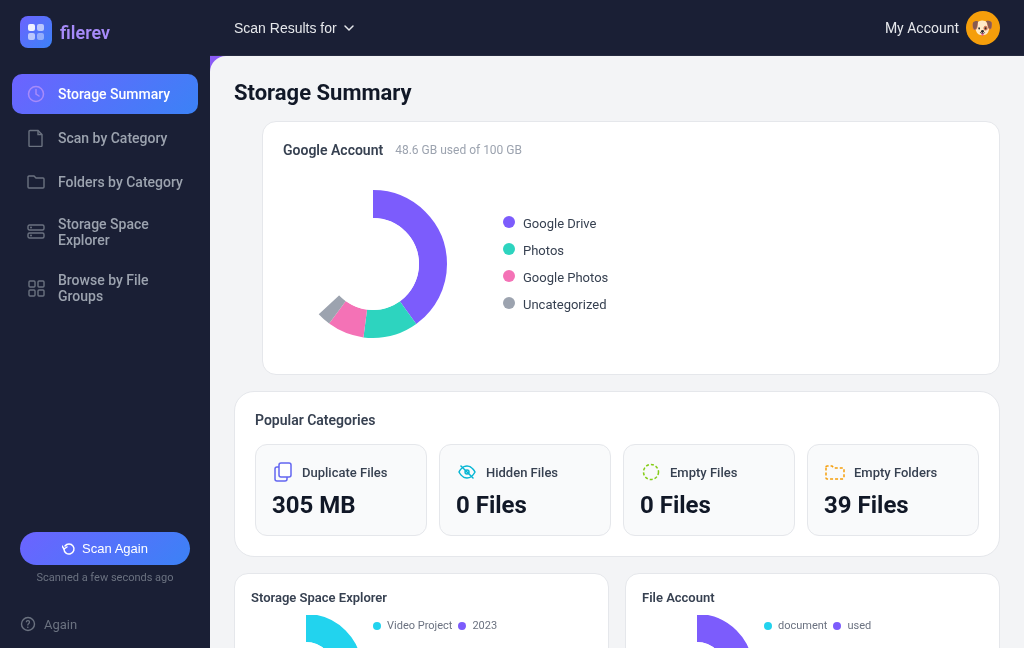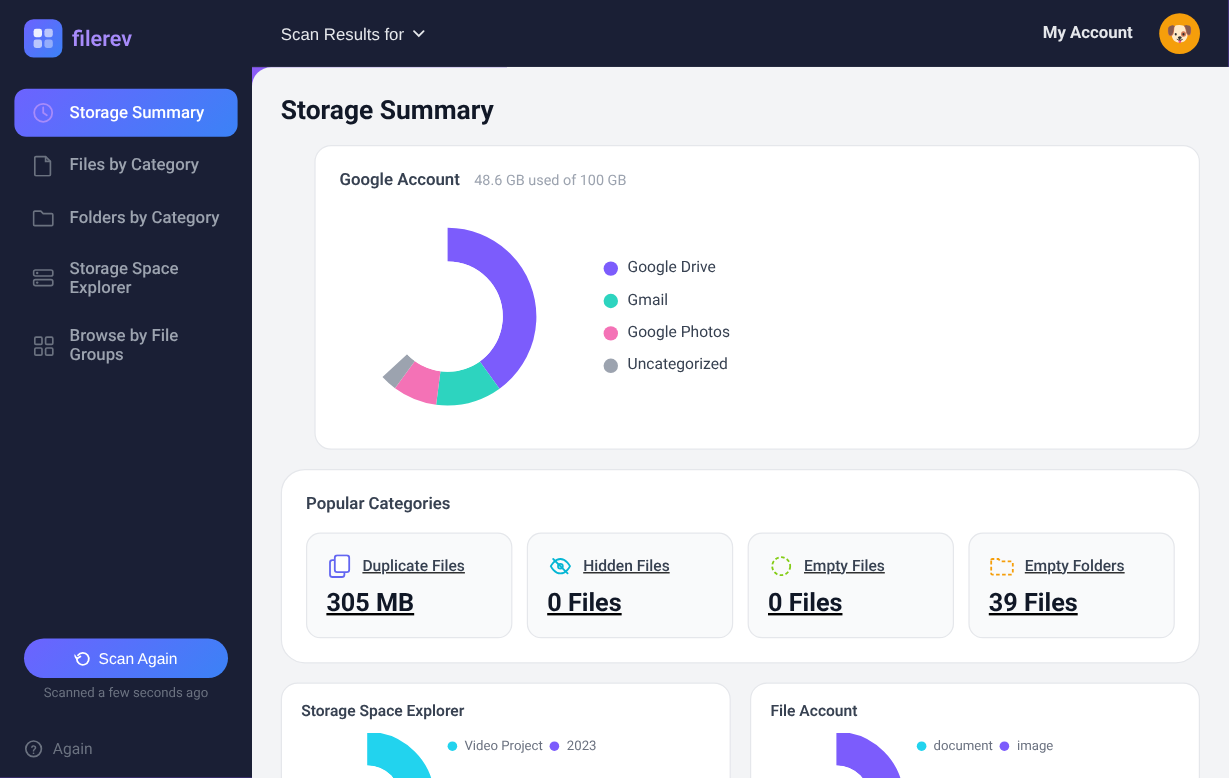--- a/index.html
+++ b/index.html
@@ -143,25 +143,24 @@
       color: #e5e7eb;
       font-size: 14px;
       cursor: pointer;
       display: flex;
       align-items: center;
       gap: 6px;
     }
     .account-section {
       display: flex;
       align-items: center;
-      gap: 22px;
+      gap: 7px;
       color: #e5e7eb;
       font-size: 14px;
       cursor: pointer;
-      font-weight: bold;
     }
     .avatar {
       width: 34px;
       height: 34px;
       border-radius: 50%;
       background: #f59e0b;
       display: flex;
       align-items: center;
       justify-content: center;
       font-size: 18px;
@@ -228,21 +227,20 @@
       width: 180px;
       height: 180px;
     }
     .donut-legend {
       display: flex;
       flex-direction: column;
       gap: 12px;
     }
     .legend-item {
       display: flex;
-      align-items: center;
       gap: 8px;
       font-size: 13px;
       color: #374151;
     }
     .legend-dot {
       width: 12px;
       height: 12px;
       border-radius: 50%;
       flex-shrink: 0;
     }
@@ -258,21 +256,20 @@
     .section-title {
       font-size: 14px;
       font-weight: 600;
       color: #374151;
       margin-bottom: 16px;
     }
     .categories-grid {
       display: grid;
       grid-template-columns: repeat(4, 1fr);
       gap: 12px;
-      text-decoration: underline;
     }
     .category-card {
       background: #f9fafb;
       border: 1px solid #e5e7eb;
       border-radius: 12px;
       padding: 16px;
       display: flex;
       flex-direction: column;
       gap: 8px;
     }
@@ -286,21 +283,21 @@
     }
     .category-icon {
       width: 22px;
       height: 22px;
       display: flex;
       align-items: center;
       justify-content: center;
       font-size: 16px;
     }
     .category-value {
-      font-size: 21px;
+      font-size: 24px;
       font-weight: 700;
       color: #111827;
     }
 
     
     .bottom-grid {
       display: grid;
       grid-template-columns: 1fr 1fr;
       gap: 16px;
     }
@@ -376,21 +373,21 @@
       </span>
       <span>Storage Summary</span>
     </div>
     <div class="nav-item">
       <span class="nav-icon">
         <svg width="16" height="18" viewBox="0 0 16 18" fill="none">
           <path d="M2 1.5h8l4 4v11a1 1 0 01-1 1H2a1 1 0 01-1-1v-14a1 1 0 011-1z" stroke="#6b7280" stroke-width="1.4"></path>
           <polyline points="10,1.5 10,5.5 14,5.5" stroke="#6b7280" stroke-width="1.4"></polyline>
         </svg>
       </span>
-      <span>Files by Category</span>
+      <span>Scan by Category</span>
     </div>
     <div class="nav-item">
       <span class="nav-icon">
         <svg width="18" height="16" viewBox="0 0 18 16" fill="none">
           <path d="M1 3a1 1 0 011-1h5l2 2h7a1 1 0 011 1v8a1 1 0 01-1 1H2a1 1 0 01-1-1V3z" stroke="#6b7280" stroke-width="1.4"></path>
         </svg>
       </span>
       <span>Folders by Category</span>
     </div>
     <div class="nav-item">
@@ -471,21 +468,21 @@
             <circle cx="90" cy="90" r="46" fill="white"></circle>
           </svg>
         </div>
         <div class="donut-legend">
           <div class="legend-item">
             <div class="legend-dot" style="background:#7c5cfc"></div>
             <span>Google Drive</span>
           </div>
           <div class="legend-item">
             <div class="legend-dot" style="background:#2dd4bf"></div>
-            <span>Gmail</span>
+            <span>Photos</span>
           </div>
           <div class="legend-item">
             <div class="legend-dot" style="background:#f472b6"></div>
             <span>Google Photos</span>
           </div>
           <div class="legend-item">
             <div class="legend-dot" style="background:#9ca3af"></div>
             <span>Uncategorized</span>
           </div>
         </div>
@@ -585,20 +582,20 @@
             <circle cx="55" cy="55" r="42" fill="none" stroke="#ef4444" stroke-width="28" stroke-dasharray="15 263.9" stroke-dashoffset="-169.03" transform="rotate(-90 55 55)"></circle>
             <circle cx="55" cy="55" r="28" fill="white"></circle>
           </svg>
           <div class="mini-legend">
             <div class="mini-legend-item">
               <div class="mini-legend-dot" style="background:#22d3ee"></div>
               <span>document</span>
             </div>
             <div class="mini-legend-item">
               <div class="mini-legend-dot" style="background:#7c5cfc"></div>
-              <span>image</span>
+              <span>used</span>
             </div>
           </div>
         </div>
       </div>
     </div>
   </div>
 </div>
 
 </body></html>

